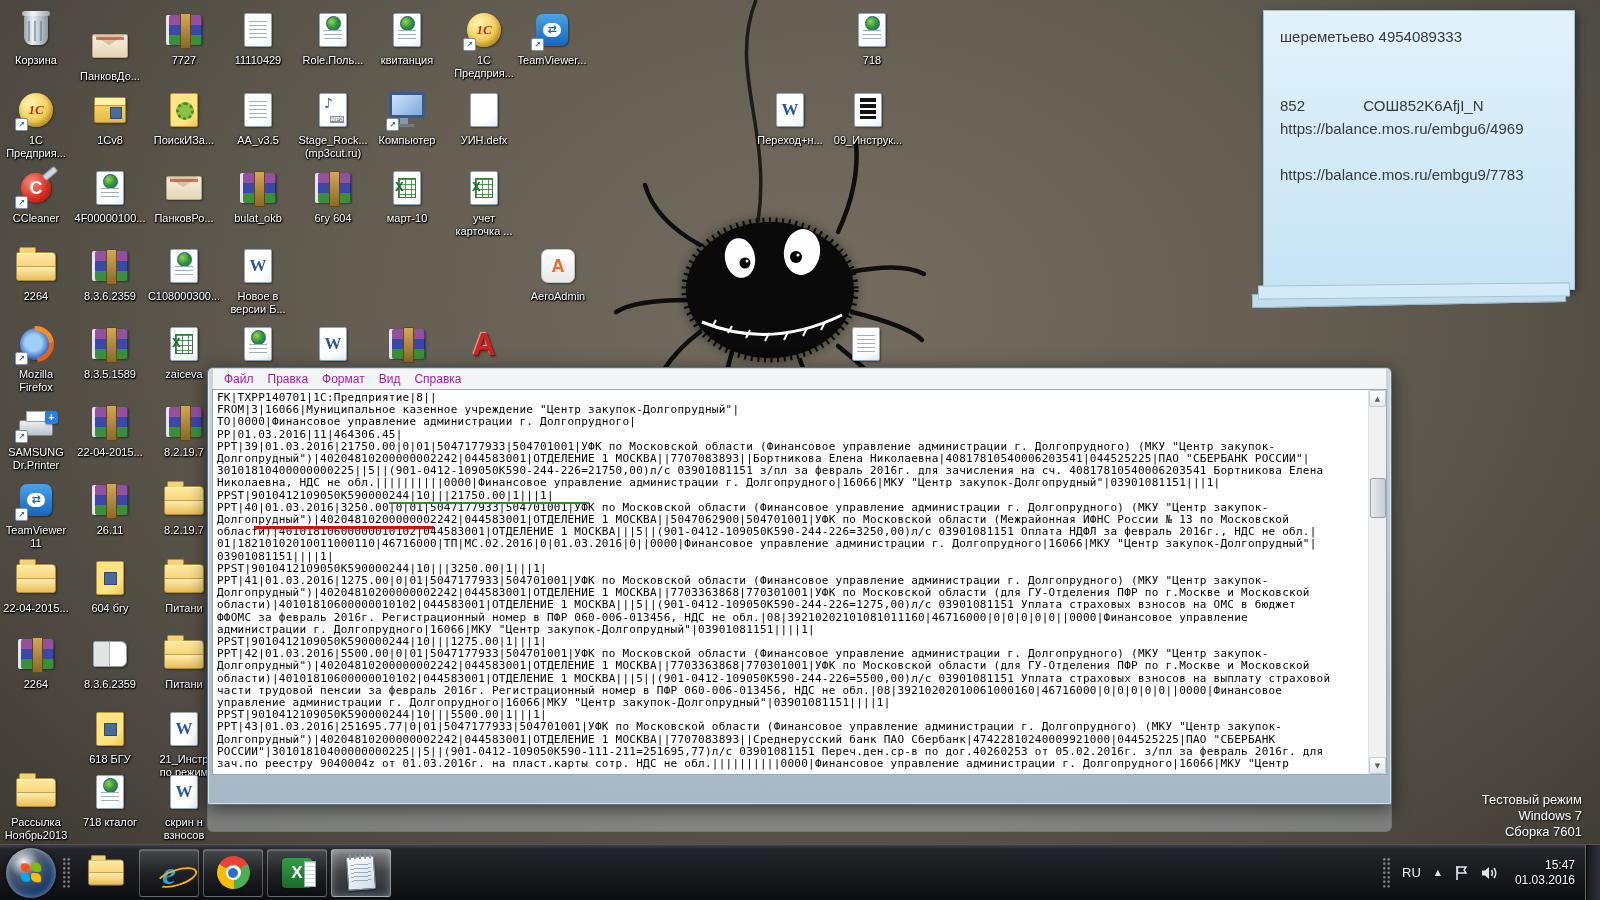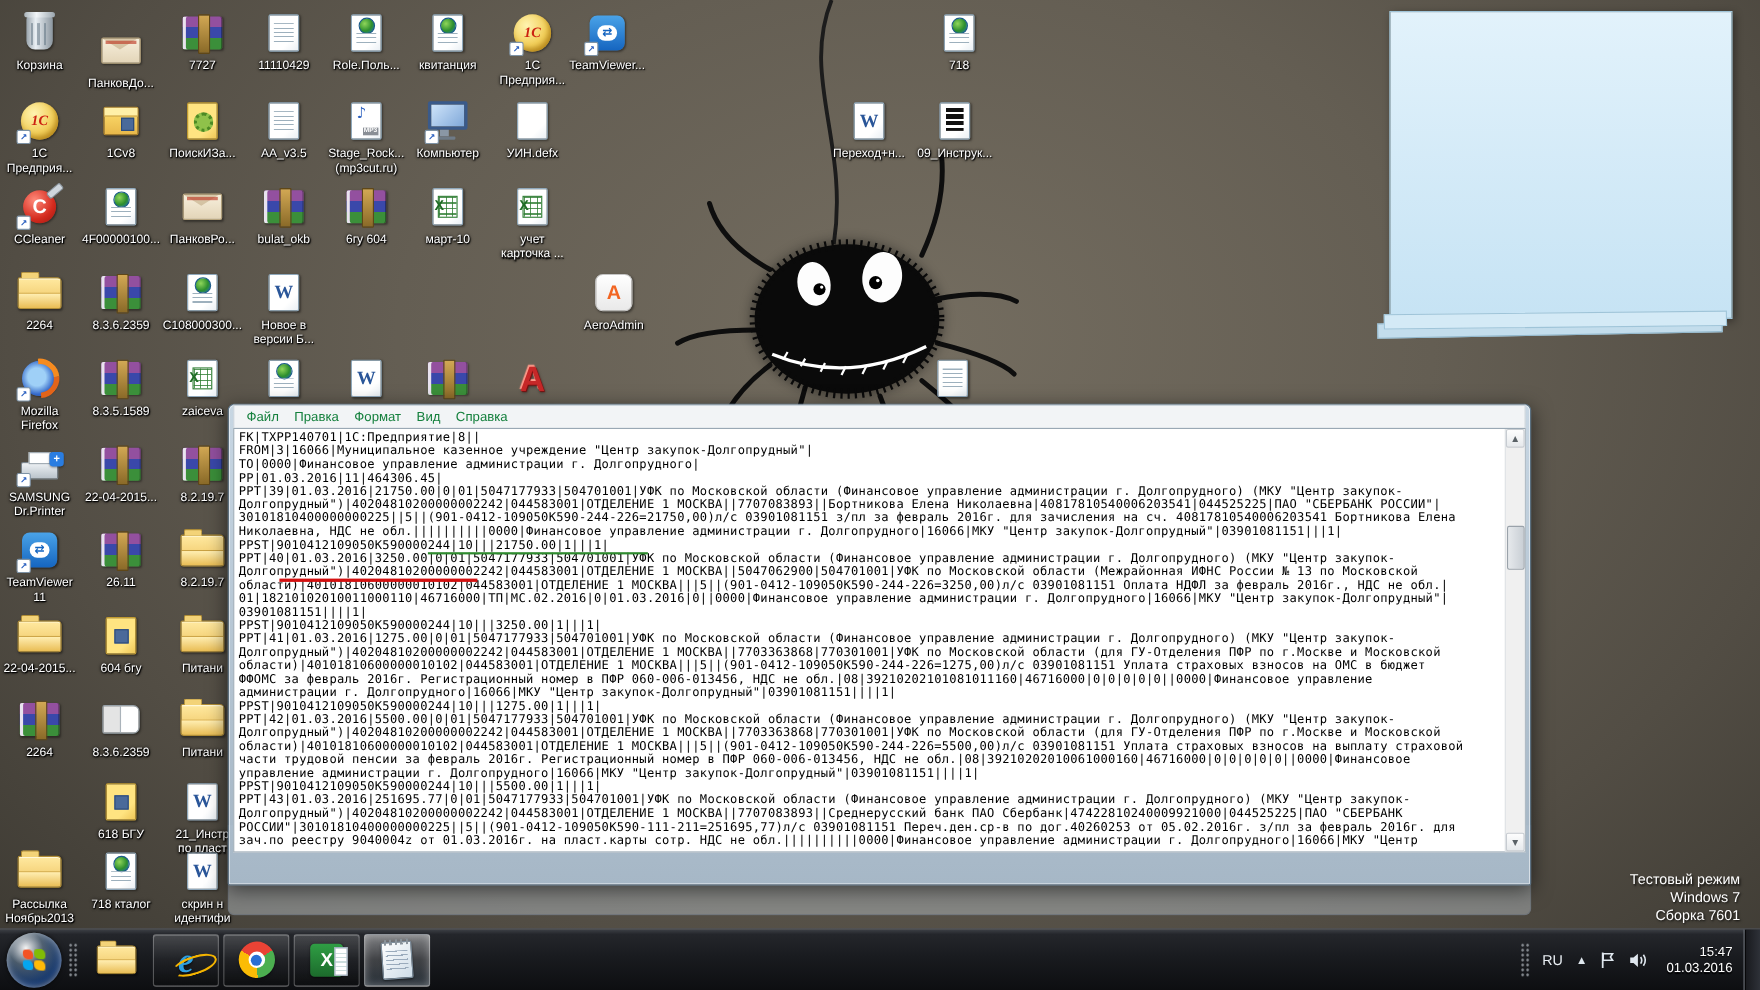--- a/index.html
+++ b/index.html
@@ -127,21 +127,21 @@
   .np-title-text{font:12px "Liberation Sans";color:#1c1c1c;text-shadow:0 0 3px rgba(255,255,255,.9);}
   .np-btns{position:absolute;right:8px;top:2px;display:flex;}
   .np-btn{width:29px;height:15px;border:1px solid #5f6f7d;border-top:none;display:flex;align-items:center;justify-content:center;
         background:linear-gradient(180deg,#e7eef5,#b9c9d8 60%,#a5b7c6);font:9px/9px "DejaVu Sans";color:#333;}
   .np-btn.min{border-radius:0 0 0 3px;}
   .np-btn.max{border-left:none;}
   .np-btn.close{width:43px;border-left:none;border-radius:0 0 3px 0;color:#fff;font:bold 11px/11px "DejaVu Sans";
         background:linear-gradient(180deg,#f0a088,#d8604a 45%,#b03523);text-shadow:0 1px 1px rgba(0,0,0,.5);}
   .np-menu{height:20px;margin:0 4px;background:#f2f4f6;border:1px solid #c8d2da;border-bottom:none;
         display:flex;align-items:center;padding-left:4px;}
-  .np-menu span{font:12px "Liberation Sans";color:#15803d;padding:4px 7px;}
+  .np-menu span{font:12px "Liberation Sans";color:#a21caf;padding:4px 7px;}
   .np-body{position:relative;margin:0 4px 6px 4px;height:384px;background:#fff;border:1px solid #9aa8b4;display:flex;}
   .np-text{margin:0;padding:2px 12px 0 4px;flex:1;overflow:hidden;white-space:pre;
         font:11px/12.2px "DejaVu Sans Mono",monospace;letter-spacing:.25px;color:#000;}
   .np-scroll{width:17px;background:#f0f0f0;border-left:1px solid #dfe3e6;position:relative;}
   .sb-arrow{position:absolute;left:0;width:17px;height:17px;text-align:center;font:7px/17px "DejaVu Sans";color:#5a6166;
         background:linear-gradient(180deg,#fdfdfd,#e6e9ec);border:1px solid #c7ccd1;border-radius:2px;box-sizing:border-box;}
   .sb-arrow.up{top:0;} .sb-arrow.down{bottom:0;}
   .sb-thumb{position:absolute;left:1px;top:88px;width:14px;height:38px;border:1px solid #9aa2aa;border-radius:2px;
         background:linear-gradient(90deg,#e6e9ec,#c9cfd5);}
   .ann{position:absolute;z-index:11;}
@@ -609,21 +609,21 @@
       </div>
       <div class="dlabel">618 БГУ</div>
     </div>
     <div class="desk-icon" style="left: 141px; top: 707px;">
       <div class="dic">
         <span class="i-pg">
           <span class="wbadge">W</span>
         </span>
       </div>
       <div class="dlabel">21_Инстр
-по пласт</div>
+по режим</div>
     </div>
     <div class="desk-icon" style="left: -7px; top: 770px;">
       <div class="dic">
         <span class="i-fold"></span>
       </div>
       <div class="dlabel">Рассылка
 Ноябрь2013</div>
     </div>
     <div class="desk-icon" style="left: 67px; top: 770px;">
       <div class="dic">
@@ -634,27 +634,34 @@
       </div>
       <div class="dlabel">718 кталог</div>
     </div>
     <div class="desk-icon" style="left: 141px; top: 770px;">
       <div class="dic">
         <span class="i-pg">
           <span class="wbadge">W</span>
         </span>
       </div>
       <div class="dlabel">скрин н
-идентифи</div>
+взносов</div>
     </div>
   </div>
 
 <div class="sticky">
   <span class="sheet1"></span>
   <span class="sheet2"></span>
+  <pre id="sticky-text">шереметьево 4954089333
+
+
+852              СОШ852K6AfjI_N
+https://balance.mos.ru/embgu6/4969
+
+https://balance.mos.ru/embgu9/7783</pre>
 </div>
 
 <div class="bg-win"></div>
 
 <div class="np-win">
   <div class="np-menu" id="np-menu">
       <span>Файл</span>
       <span>Правка</span>
       <span>Формат</span>
       <span>Вид</span>

